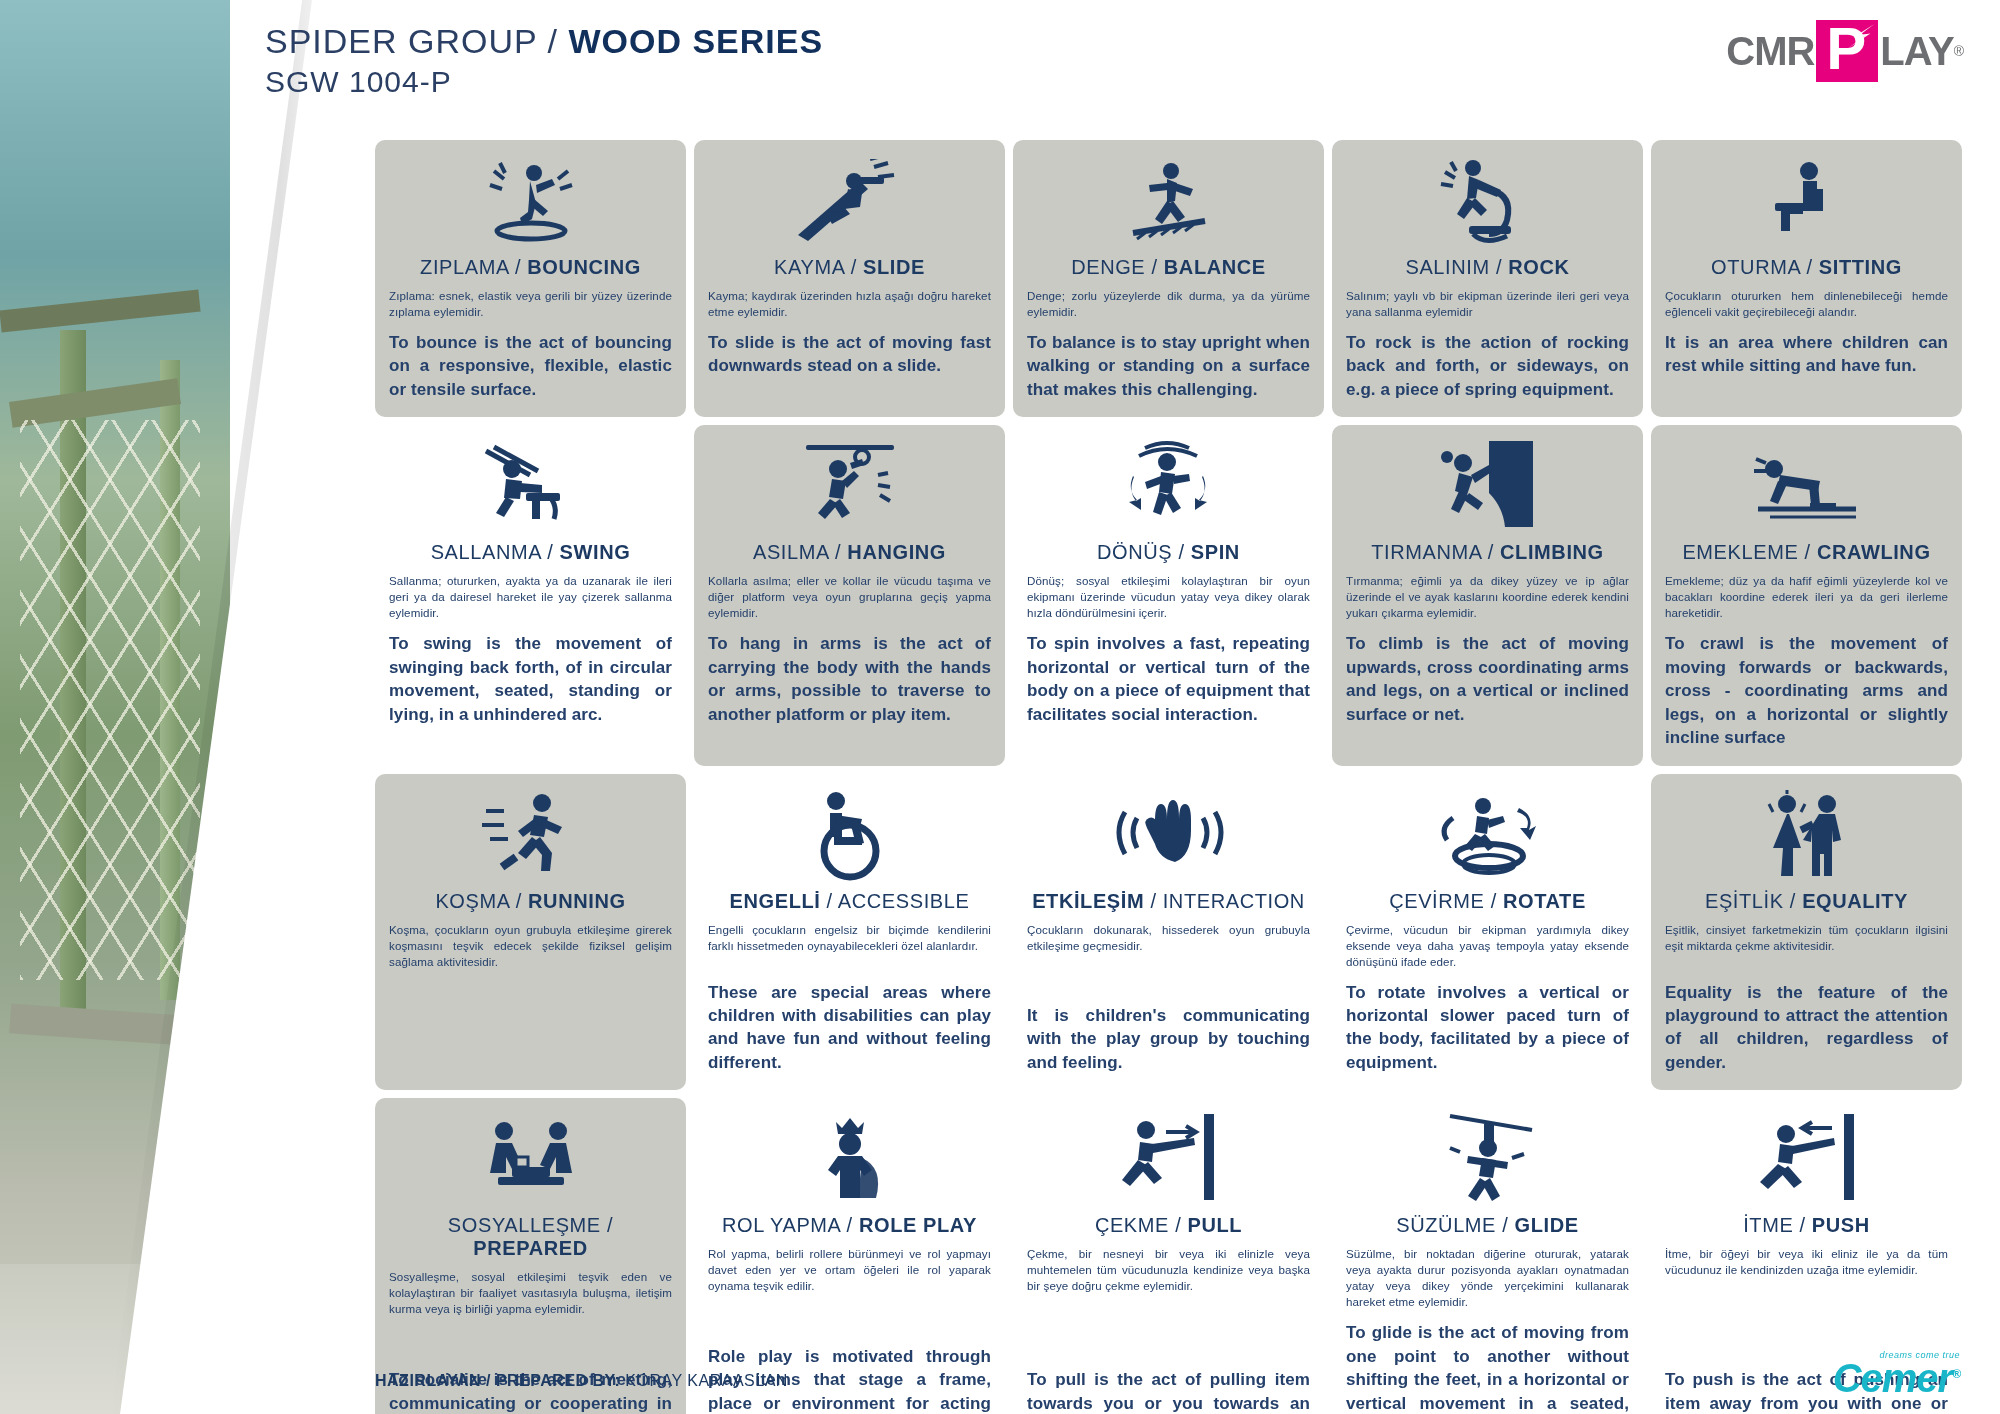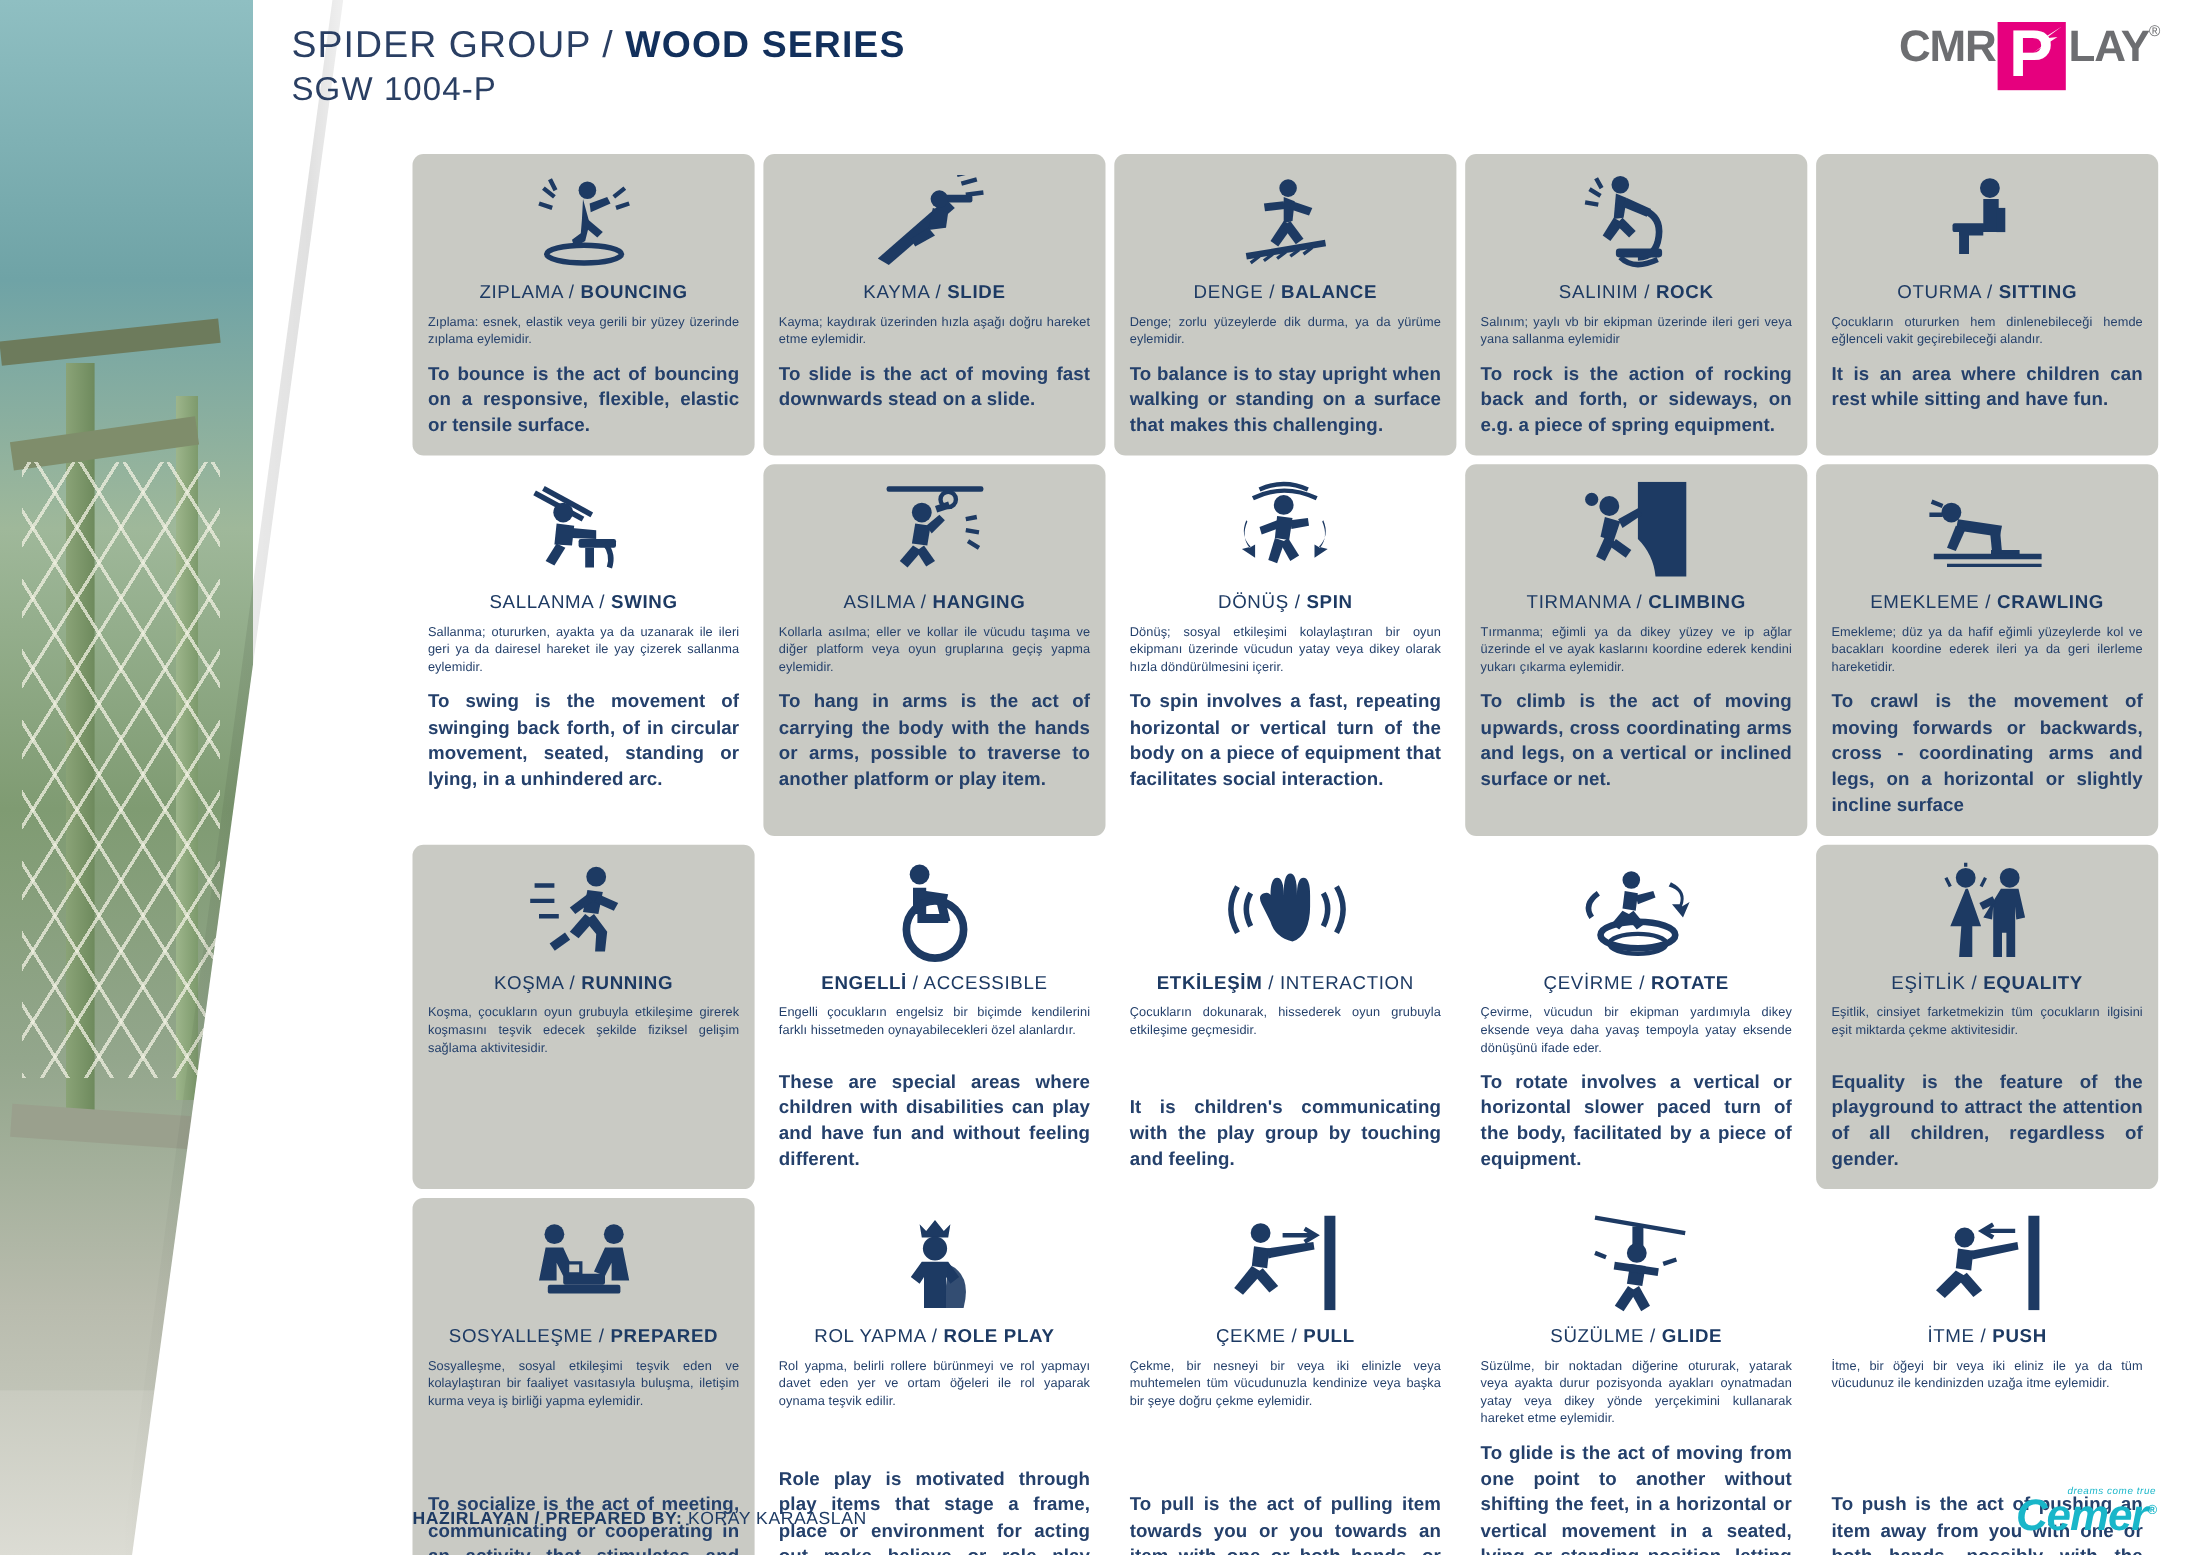--- a/index.html
+++ b/index.html
@@ -58,21 +58,21 @@
   .header {
     position:absolute; left:265px; top:22px; z-index:6;
   }
   .title-line1 { font-size:34px; letter-spacing:1px; color:#1d3557; }
   .title-line1 .light { font-weight:400; color:#2a3f63;text-align:center; }
   .title-line1 .bold { font-weight:700; color:#12305c; }
   .title-line2 { font-size:30px; font-weight:400; color:#2a3f63; letter-spacing:1px; margin-top:4px;}
 
   .logo {
     position:absolute; right:36px; top:20px; z-index:6;
-    display:flex; align-items:flex-start;
+    display:flex; align-items:center;
   }
   .logo .cmr { font-size:40px; font-weight:700; color:#6d6e71; letter-spacing:-1px;}
   .logo .pbox {
     width:62px; height:62px; background:#e6007e; display:inline-block;
     position:relative; margin-left:2px; margin-right:2px;
   }
   .logo .pbox .pch {
     position:absolute; left:10px; top:-2px; color:#fff; font-size:60px; font-weight:700; line-height:62px;
   }
   .logo .pbox .swoosh {
@@ -93,21 +93,21 @@
     background:#c9cac4; border-radius:10px; padding:14px 14px 16px 14px;
     display:flex; flex-direction:column;
   }
   .card.plain { background:transparent; }
   .icon-wrap {
     height:96px; display:flex; align-items:center; justify-content:center;
     margin-bottom:6px;
   }
   .icon-wrap svg { display:block; }
   .card-title {
-    text-align:center; font-size:17px; color:#1d3a63; letter-spacing:.6px;
+    text-align:center; font-size:20px; color:#1d3a63; letter-spacing:.6px;
     margin-bottom:9px;
   }
   .card-title .b { font-weight:700; }
   .card-title .n { font-weight:400; }
   .tr-text {
     font-size:11.6px; line-height:1.38; color:#24406b; text-align:justify;
     margin-bottom:11px; letter-spacing:.1px;
   }
   .en-text {
     font-size:17px; line-height:1.38; color:#24406b; text-align:justify;

